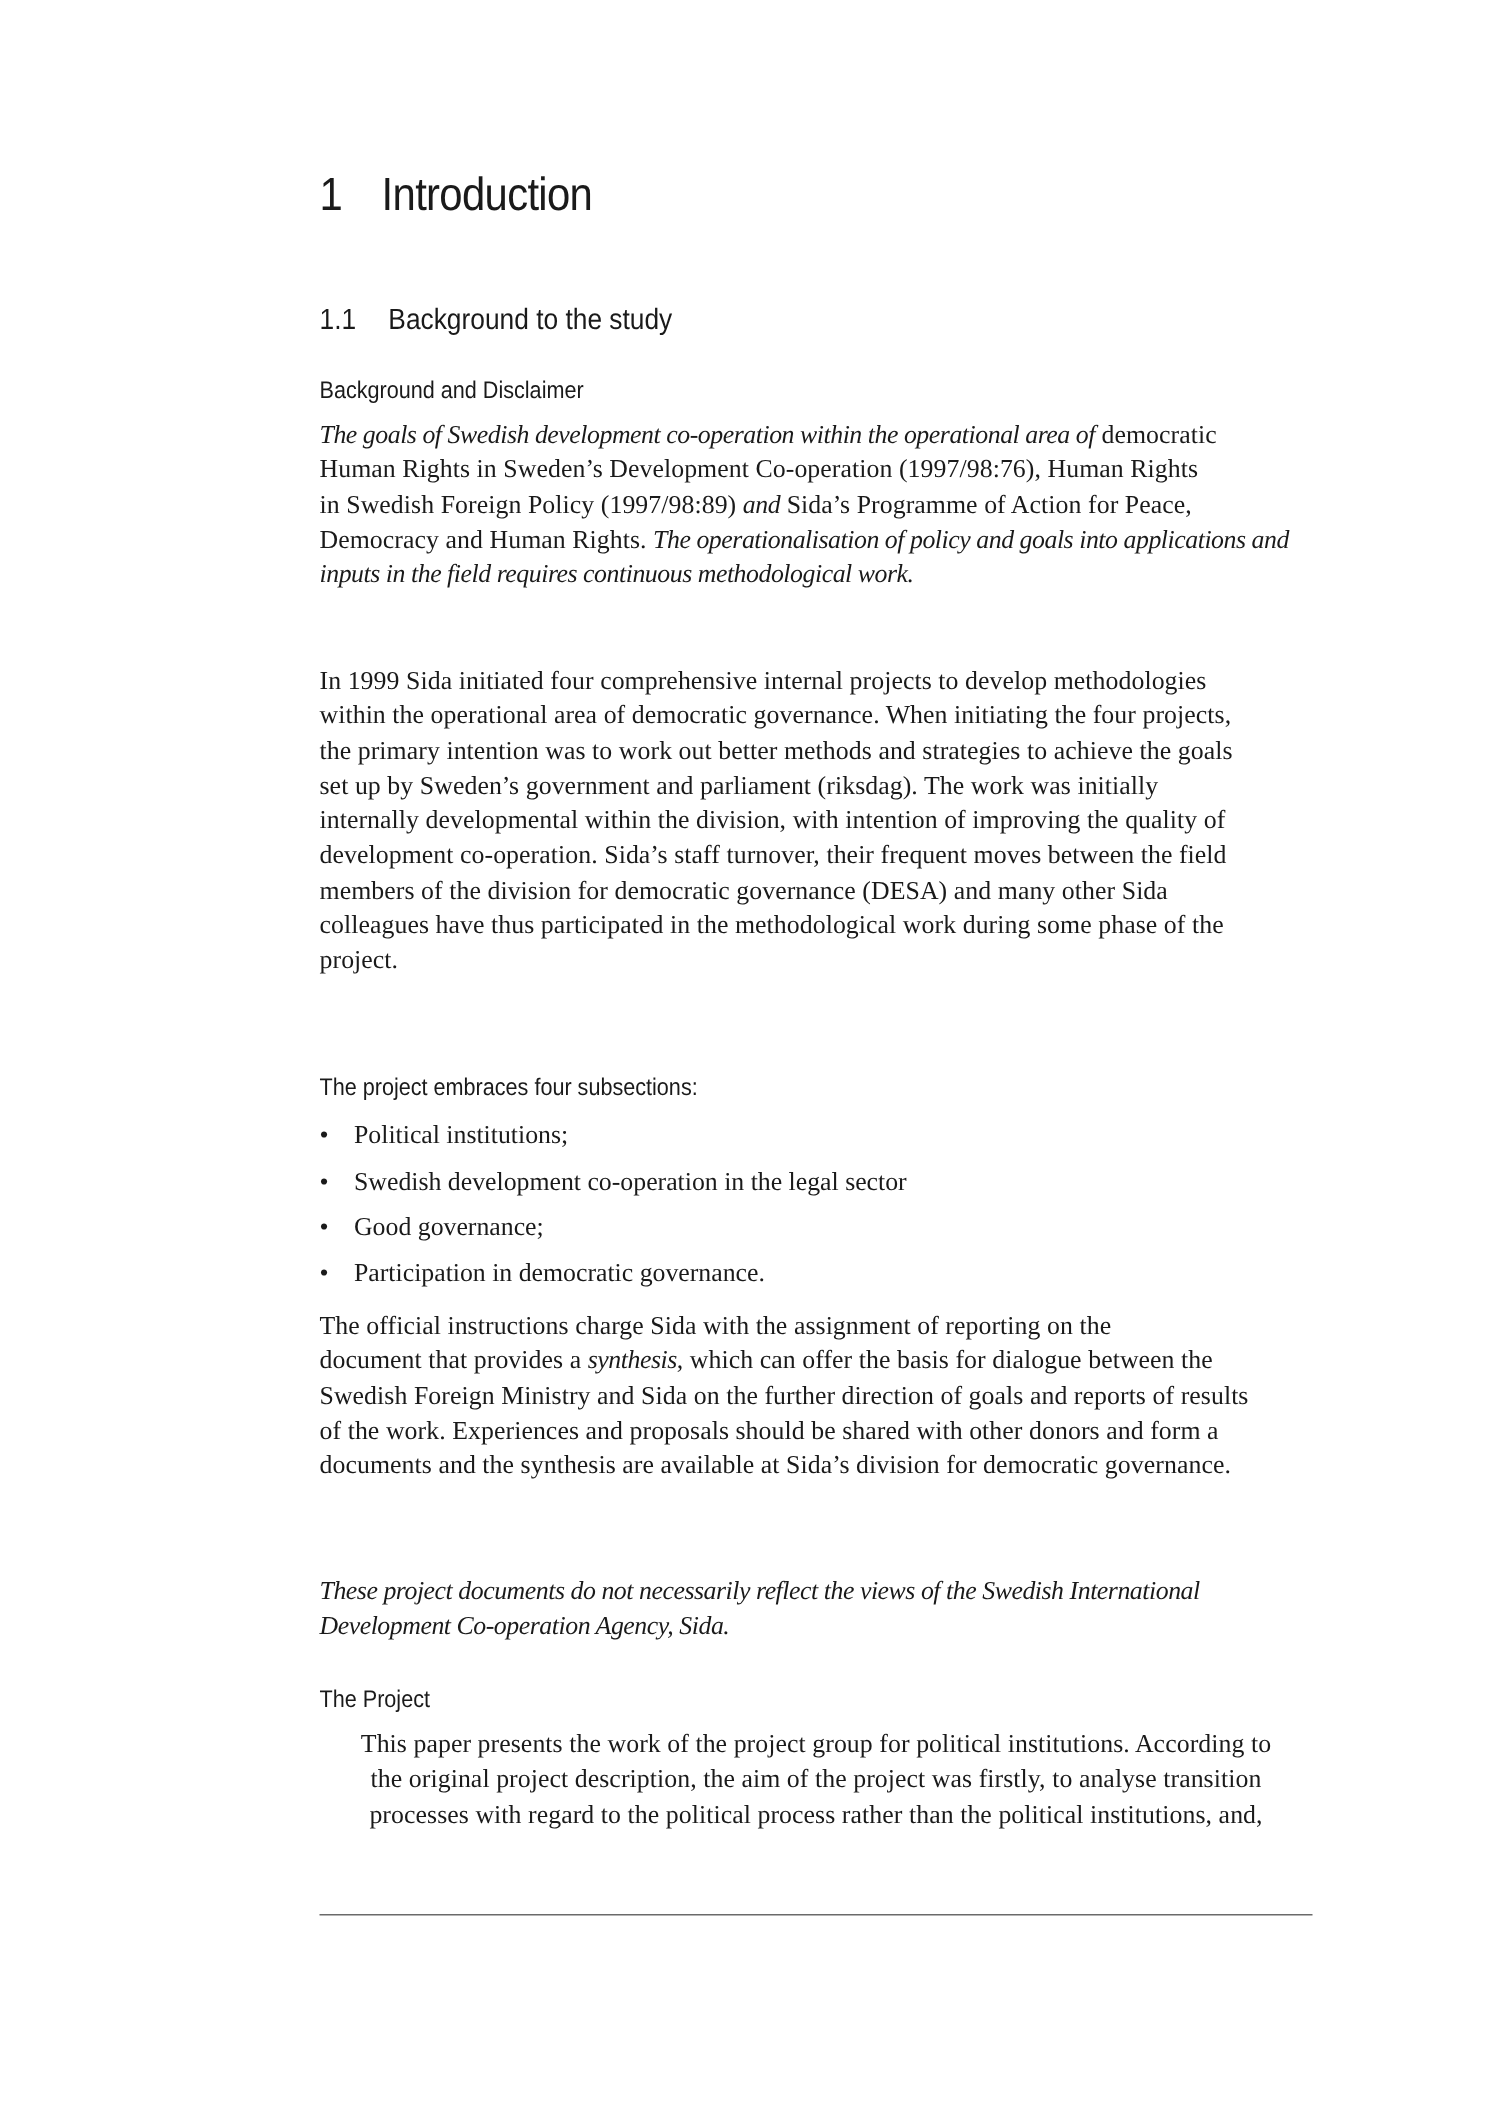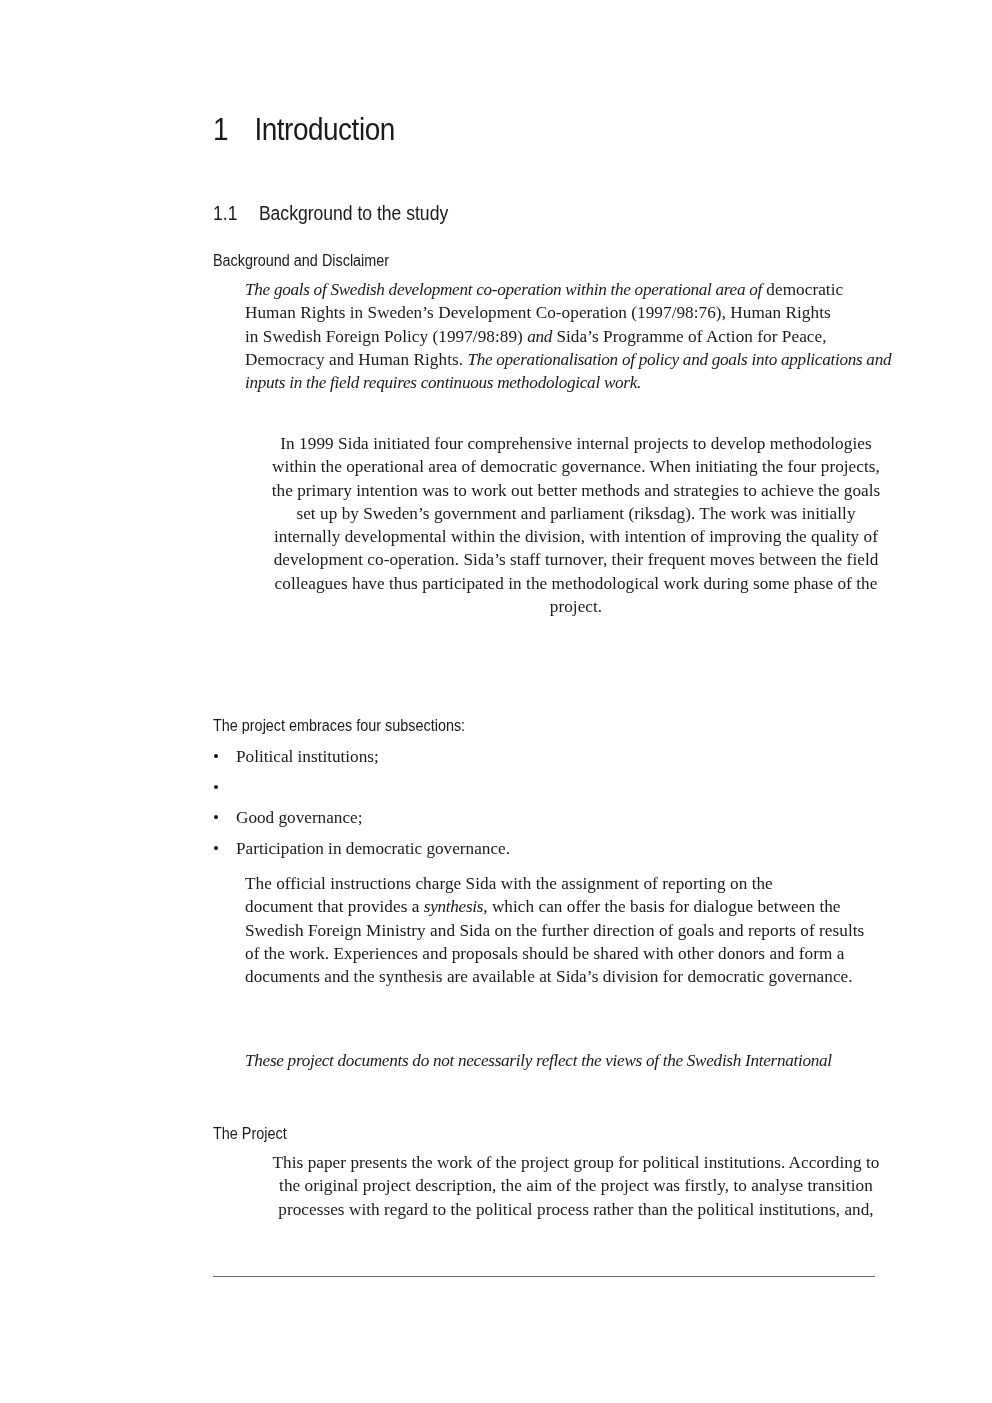--- a/index.html
+++ b/index.html
@@ -5,21 +5,21 @@
   html, body { margin: 0; padding: 0; background: #ffffff; }
   body { width: 992px; height: 1403px; position: relative; overflow: hidden; color: #1a1a1a; }
   .page { position: absolute; left: 213px; top: 0; width: 662px; }
   .sans { font-family: "Liberation Sans", "DejaVu Sans", sans-serif; }
   .serif { font-family: "Liberation Serif", "DejaVu Serif", serif; }
   .h1 { position: absolute; top: 112px; left: 0; font-size: 31px; font-weight: normal; letter-spacing: -0.5px; transform: scaleX(0.9); transform-origin: left; white-space: nowrap; }
   .h1 .num { display: inline-block; width: 46px; }
   .h2 { position: absolute; top: 202px; left: 0; font-size: 19.5px; transform: scaleX(0.9); transform-origin: left; white-space: nowrap; }
   .h2 .num { display: inline-block; width: 51px; }
   .h3 { position: absolute; left: 0; font-size: 16px; transform: scaleX(0.9); transform-origin: left; white-space: nowrap; }
-  .para { position: absolute; left: 0; width: 662px; font-size: 17.2px; line-height: 23.3px; letter-spacing: 0.05px; margin-left: 32px; }
+  .para { position: absolute; left: 0; width: 662px; font-size: 17.2px; line-height: 23.3px; letter-spacing: 0.05px; }
   .para .line { display: block; white-space: nowrap; }
   .ital { font-style: italic; letter-spacing: -0.3px; }
   ul.bullets { position: absolute; left: 0; top: 742px; margin: 0; padding: 0; list-style: none; font-size: 17.2px; }
   ul.bullets li { height: 30.5px; line-height: 30.5px; position: relative; padding-left: 23px; white-space: nowrap; }
   ul.bullets li .bullet { position: absolute; left: 0; top: 0; }
   .rule { position: absolute; left: 0; top: 1276px; width: 662px; height: 0; border-top: 1px solid #6a6a6a; }
 </style>
 </head>
 <body>
 
@@ -36,50 +36,52 @@
   <div class="h3 sans" style="top:252px;">Background and Disclaimer</div>
 
   <div class="para serif" style="top:278px;" id="disclaimer-para">
       <span class="line"><span class="ital">The goals of Swedish development co-operation within the operational area of</span><span> democratic</span></span>
       <span class="line"><span>Human Rights in Sweden’s Development Co-operation (1997/98:76), Human Rights</span></span>
       <span class="line"><span>in Swedish Foreign Policy (1997/98:89) </span><span class="ital">and</span><span> Sida’s Programme of Action for Peace,</span></span>
       <span class="line"><span>Democracy and Human Rights. </span><span class="ital">The operationalisation of policy and goals into applications and</span></span>
       <span class="line"><span class="ital">inputs in the field requires continuous methodological work.</span></span>
     </div>
 
-  <div class="para serif" style="top:432px;text-align:center;" id="history-para">
+  <div class="para serif" style="top:442px;" id="history-para">
       <span class="line">In 1999 Sida initiated four comprehensive internal projects to develop methodologies</span>
       <span class="line">within the operational area of democratic governance. When initiating the four projects,</span>
       <span class="line">the primary intention was to work out better methods and strategies to achieve the goals</span>
       <span class="line">set up by Sweden’s government and parliament (riksdag). The work was initially</span>
       <span class="line">internally developmental within the division, with intention of improving the quality of</span>
       <span class="line">development co-operation. Sida’s staff turnover, their frequent moves between the field</span>
+      <span class="line">members of the division for democratic governance (DESA) and many other Sida</span>
       <span class="line">colleagues have thus participated in the methodological work during some phase of the</span>
       <span class="line">project.</span>
     </div>
 
   <div class="h3 sans" style="top:717px;">The project embraces four subsections:</div>
 
   <ul class="bullets serif" id="subsections-list">
       <li><span class="bullet">•</span><span>Political institutions;</span></li>
-      <li><span class="bullet">•</span></li>
+      <li><span class="bullet">•</span><span>Swedish development co-operation in the legal sector</span></li>
       <li><span class="bullet">•</span><span>Good governance;</span></li>
       <li><span class="bullet">•</span><span>Participation in democratic governance.</span></li>
     </ul>
 
   <div class="para serif" style="top:872px;" id="instructions-para">
       <span class="line"><span>The official instructions charge Sida with the assignment of reporting on the</span></span>
       <span class="line"><span>document that provides a </span><span class="ital">synthesis</span><span>, which can offer the basis for dialogue between the</span></span>
       <span class="line"><span>Swedish Foreign Ministry and Sida on the further direction of goals and reports of results</span></span>
       <span class="line"><span>of the work. Experiences and proposals should be shared with other donors and form a</span></span>
       <span class="line"><span>documents and the synthesis are available at Sida’s division for democratic governance.</span></span>
     </div>
 
   <div class="para serif ital" style="top:1049px;" id="views-para">
       <span class="line">These project documents do not necessarily reflect the views of the Swedish International</span>
+      <span class="line">Development Co-operation Agency, Sida.</span>
     </div>
 
   <div class="h3 sans" style="top:1125px;">The Project</div>
 
   <div class="para serif" style="top:1151px;text-align:center;" id="project-para">
       <span class="line">This paper presents the work of the project group for political institutions. According to</span>
       <span class="line">the original project description, the aim of the project was firstly, to analyse transition</span>
       <span class="line">processes with regard to the political process rather than the political institutions, and,</span>
     </div>
 

